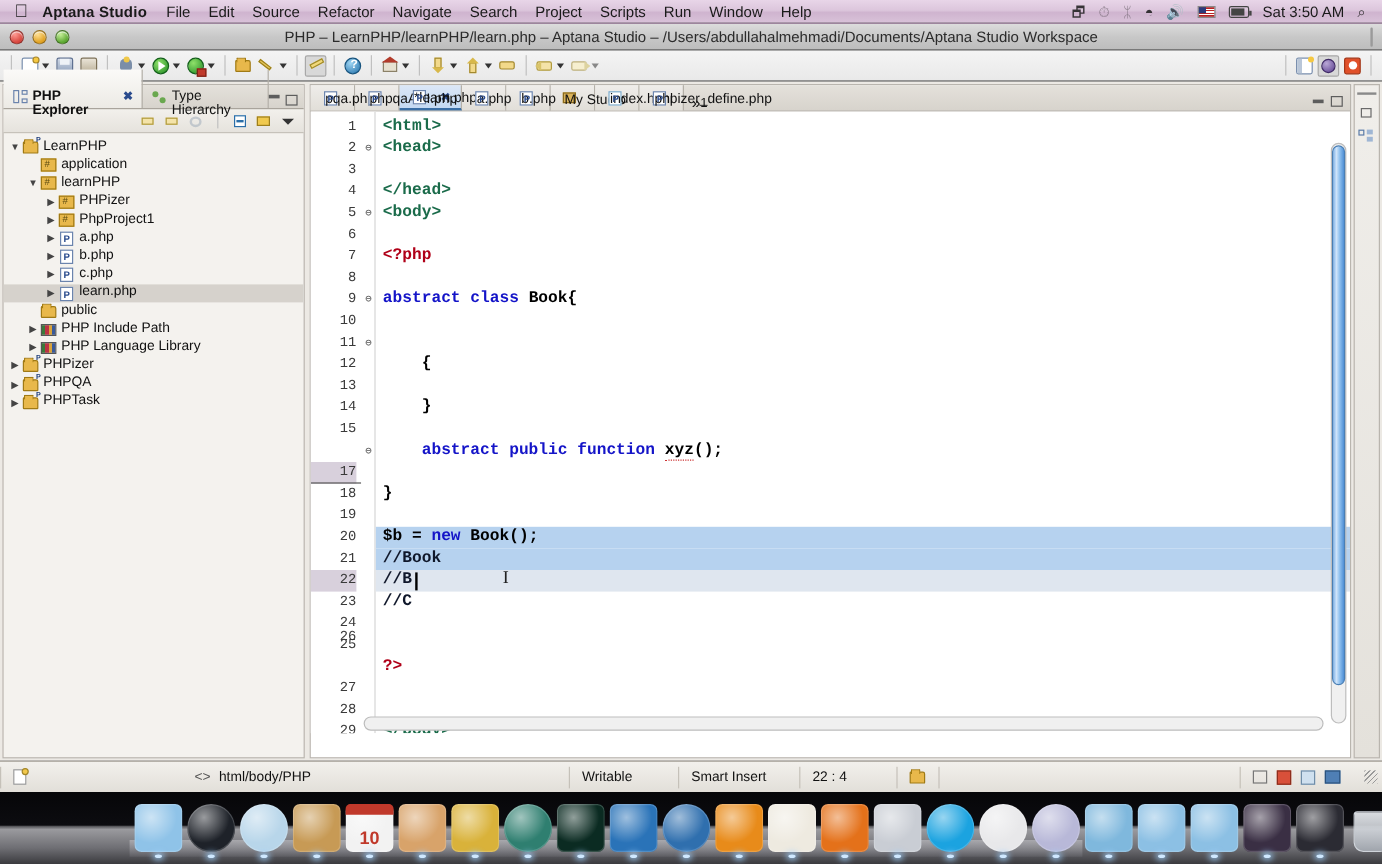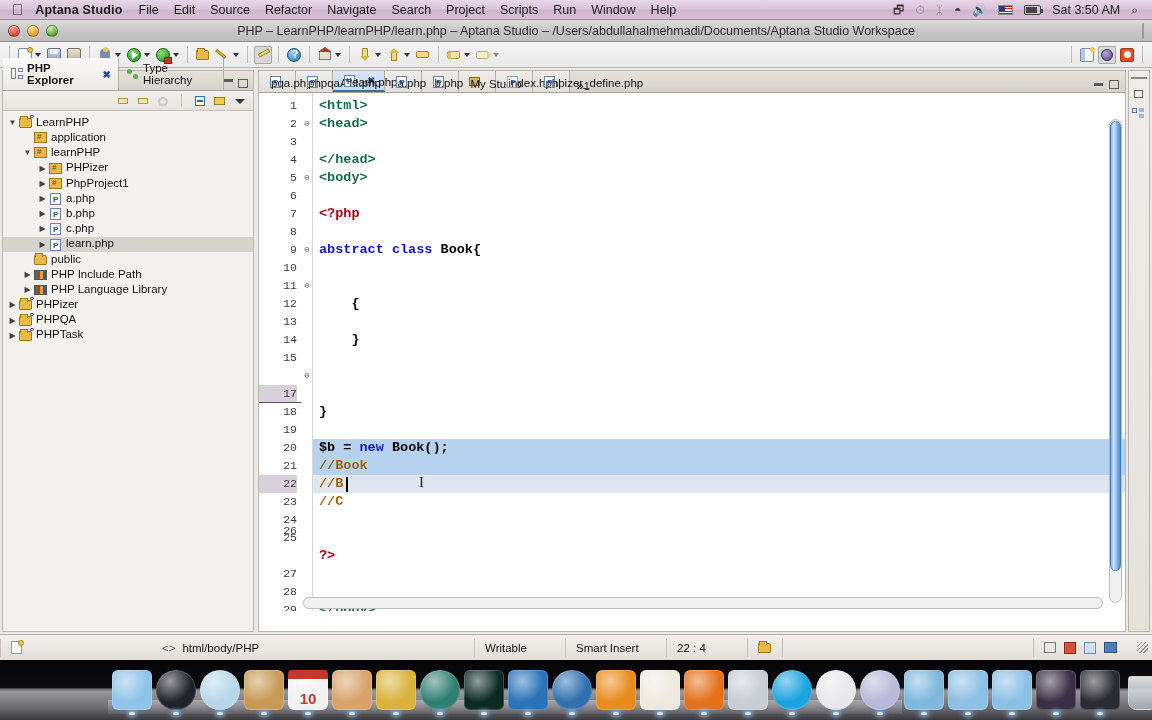--- a/index.html
+++ b/index.html
@@ -75,21 +75,21 @@
   .circ { position:absolute; inset:2px; border-radius:50%; }
 
   
   .workarea { position:absolute; top:68px; left:0; width:1152px; height:566px; background:#ece9e4; }
 
   
   .explorer { position:absolute; left:2px; top:2px; width:252px; height:562px;
               background:#f4f2ee; border:1px solid #b9b5ae; }
   .vtabs { height:20px; display:flex; align-items:flex-end; background:linear-gradient(180deg,#e4e1db,#d7d3cc);
            border-bottom:1px solid #a9a49c; position:relative; }
-  .vtab { height:19px; display:flex; align-items:center; gap:4px; padding:16px 7px; font-size:11.5px; color:#111;
+  .vtab { height:19px; display:flex; align-items:flex-start; gap:4px; padding:16px 7px; font-size:11.5px; color:#111;
           border-right:1px solid #b4b0a8; }
   .vtab.active { background:linear-gradient(180deg,#fbfaf8,#eceae5); font-weight:bold; }
   .vtab .xmark { font-size:10px; color:#2a4b8d; margin-left:3px; }
   .vtabs .vctl { margin-left:auto; display:flex; gap:5px; padding:0 5px 2px 0; }
   .minibox { width:10px; height:9px; border:1px solid #5d5d5d; }
   .minibox.min { height:3px; border-top:none; border-left:none; border-right:none; border-bottom-width:3px; width:9px; }
 
   .vtoolrow { height:20px; display:flex; align-items:center; justify-content:flex-end; gap:6px;
               padding-right:6px; background:linear-gradient(180deg,#f2f0ec,#e6e3dd);
               border-bottom:1px solid #c6c2ba; }
@@ -142,21 +142,21 @@
           font-family:"Liberation Mono", monospace; font-size:9px; color:#555; }
   .cl { position:absolute; left:6px; height:18px; line-height:18px; white-space:pre;
         font-family:"Liberation Mono", monospace; font-size:13.5px; font-weight:bold; color:#000; }
   .hl-sel { position:absolute; left:0; right:0; height:18px; background:#b6d2ef; }
   .hl-cur { position:absolute; left:0; right:0; height:18px; background:#dfe6ef; }
   .underline-row { position:absolute; left:0; width:42px; border-bottom:1px solid #555; }
   .tag { color:#1a6b4a; }
   .php { color:#b00018; }
   .kw  { color:#1414c8; }
   .var { color:#000; }
-  .cmt { color:#a16207; }
+  .cmt { color:#0f172a; }
   .txt { color:#000; }
   .spell { border-bottom:1.5px dotted #c33; }
   .caret-bar { position:absolute; width:1.5px; background:#000; height:15px; }
   .mousecur { position:absolute; font-family:"Liberation Serif",serif; font-size:15px; color:#222; }
 
   .vscroll { position:absolute; right:3px; top:26px; width:13px; height:484px; }
   .vscroll .track { position:absolute; inset:0; background:#f0f0f0; border:1px solid #bdbdbd; border-radius:7px; }
   .vscroll .thumb { position:absolute; left:1px; right:1px; top:2px; height:450px; border-radius:6px;
       background:linear-gradient(90deg,#7fb2e8 0%, #cfe4fa 30%, #8fc0ee 60%, #4f8fd6 100%);
       border:1px solid #4a7fb5; }
@@ -606,20 +606,21 @@
             <div class="cl" style="top: 76px;"><span class="tag">&lt;body&gt;</span></div>
             <div class="cl" style="top: 94px;"></div>
             <div class="cl" style="top: 112px;"><span class="php">&lt;?php</span></div>
             <div class="cl" style="top: 130px;"></div>
             <div class="cl" style="top: 148px;"><span class="kw">abstract class </span><span class="txt">Book{</span></div>
             <div class="cl" style="top: 166px;"></div>
             <div class="cl" style="top: 202px;"><span class="txt">    {</span></div>
             <div class="cl" style="top: 220px;"></div>
             <div class="cl" style="top: 238px;"><span class="txt">    }</span></div>
             <div class="cl" style="top: 256px;"></div>
+            <div class="cl" style="top: 274px;"><span class="kw">    abstract public function </span><span class="txt spell">xyz</span><span class="txt">();</span></div>
             <div class="cl" style="top: 292px;"></div>
             <div class="cl" style="top: 310px;"><span class="txt">}</span></div>
             <div class="cl" style="top: 328px;"></div>
             <div class="hl-sel" style="top: 346px;"></div>
             <div class="cl" style="top: 346px;"><span class="var">$b</span><span class="txt"> = </span><span class="kw">new</span><span class="txt"> Book();</span></div>
             <div class="hl-sel" style="top: 364px;"></div>
             <div class="cl" style="top: 364px;"><span class="cmt">//Book</span></div>
             <div class="hl-cur" style="top: 382px;"></div>
             <div class="cl" style="top: 382px;"><span class="cmt">//B</span></div>
             <div class="cl" style="top: 400px;"><span class="cmt">//C</span></div>

